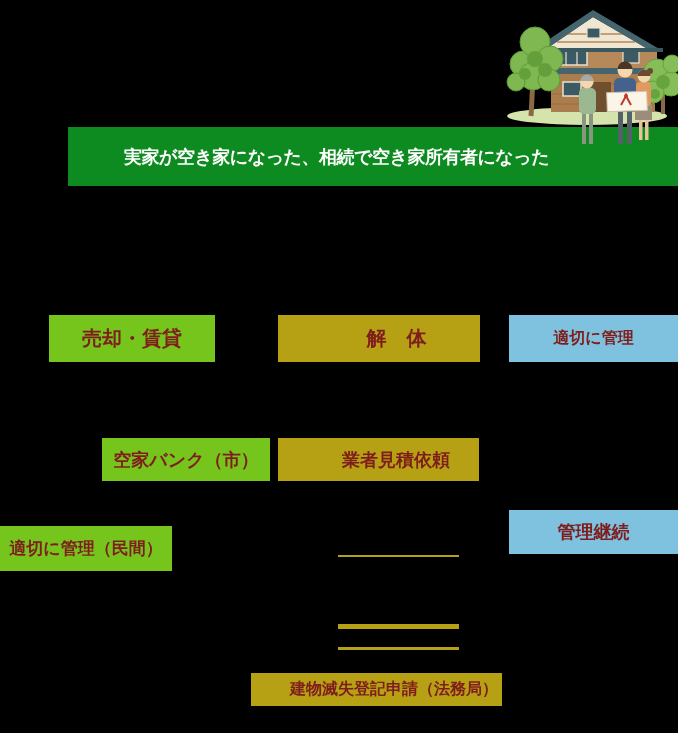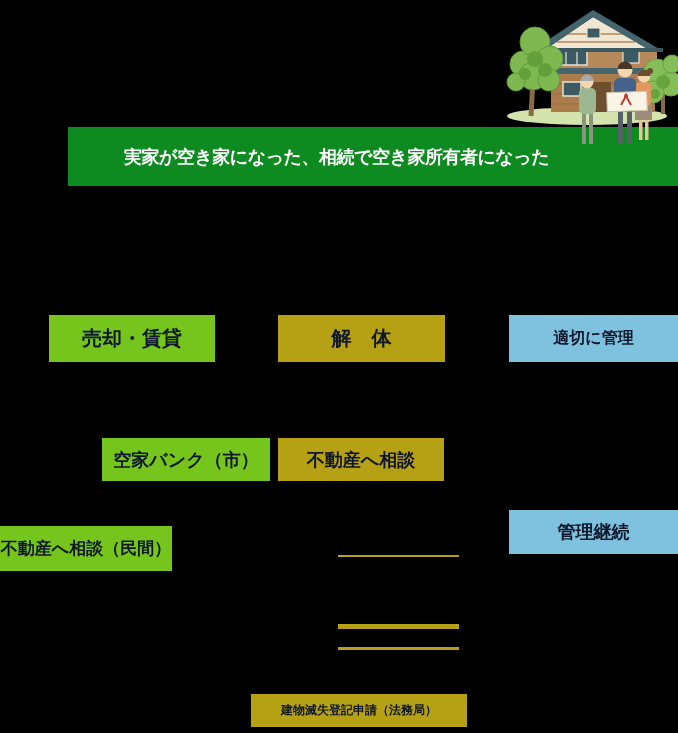--- a/index.html
+++ b/index.html
@@ -26,35 +26,35 @@
   }
   
   .illu{
     position:absolute;left:505px;top:4px;width:173px;height:152px;
     z-index:2;
   }
   
   .node{
     position:absolute;
     display:flex;align-items:center;justify-content:center;
-    color:#0f172a;font-weight:bold;
+    color:#7f1d1d;font-weight:bold;
     white-space:nowrap;
     z-index:1;
   }
   .green{background:#76C51D;}
-  .olive{background:#B5A113;}
+  .olive{background:#B5A113;padding-left:35px;}
   .blue {background:#7EC2DF;}
   .box-sell-rent            {left:49px; top:315px;width:166px;height:47px;font-size:20px;}
   .box-demolish             {left:278px;top:315px;width:167px;height:47px;font-size:20px;}
   .box-proper-management    {left:509px;top:315px;width:169px;height:47px;font-size:16px;}
   .box-akiya-bank           {left:69px; top:438px;width:168px;height:43px;font-size:18px;margin-left:33px;}
   .box-contractor-estimate  {left:278px;top:438px;width:166px;height:43px;font-size:18px;}
   .box-realtor-consult      {left:0px;  top:526px;width:172px;height:45px;font-size:17px;}
   .box-management-continue  {left:509px;top:510px;width:169px;height:44px;font-size:18px;}
-  .box-demolition-registration{left:251px;top:694px;width:216px;height:33px;font-size:12px;}
+  .box-demolition-registration{left:251px;top:673px;width:216px;height:33px;font-size:16px;}
   
   .divider{position:absolute;background:#B5A113;}
   .d1{left:338px;top:555px;width:121px;height:2px;}
   .d2{left:338px;top:624px;width:121px;height:5px;}
   .d3{left:338px;top:647px;width:121px;height:3px;}
 </style>
 </head>
 <body>
 
 <div class="canvas">
@@ -165,25 +165,25 @@
     <span>解　体</span>
   </div>
   <div class="node blue box-proper-management">
     <span>適切に管理</span>
   </div>
 
   <div class="node green box-akiya-bank">
     <span>空家バンク（市）</span>
   </div>
   <div class="node olive box-contractor-estimate">
-    <span>不動産へ相談</span>
+    <span>業者見積依頼</span>
   </div>
 
   <div class="node green box-realtor-consult">
-    <span>不動産へ相談（民間）</span>
+    <span>適切に管理（民間）</span>
   </div>
   <div class="node blue box-management-continue">
     <span>管理継続</span>
   </div>
 
   <div class="divider d1"></div>
   <div class="divider d2"></div>
   <div class="divider d3"></div>
 
   <div class="node olive box-demolition-registration">

